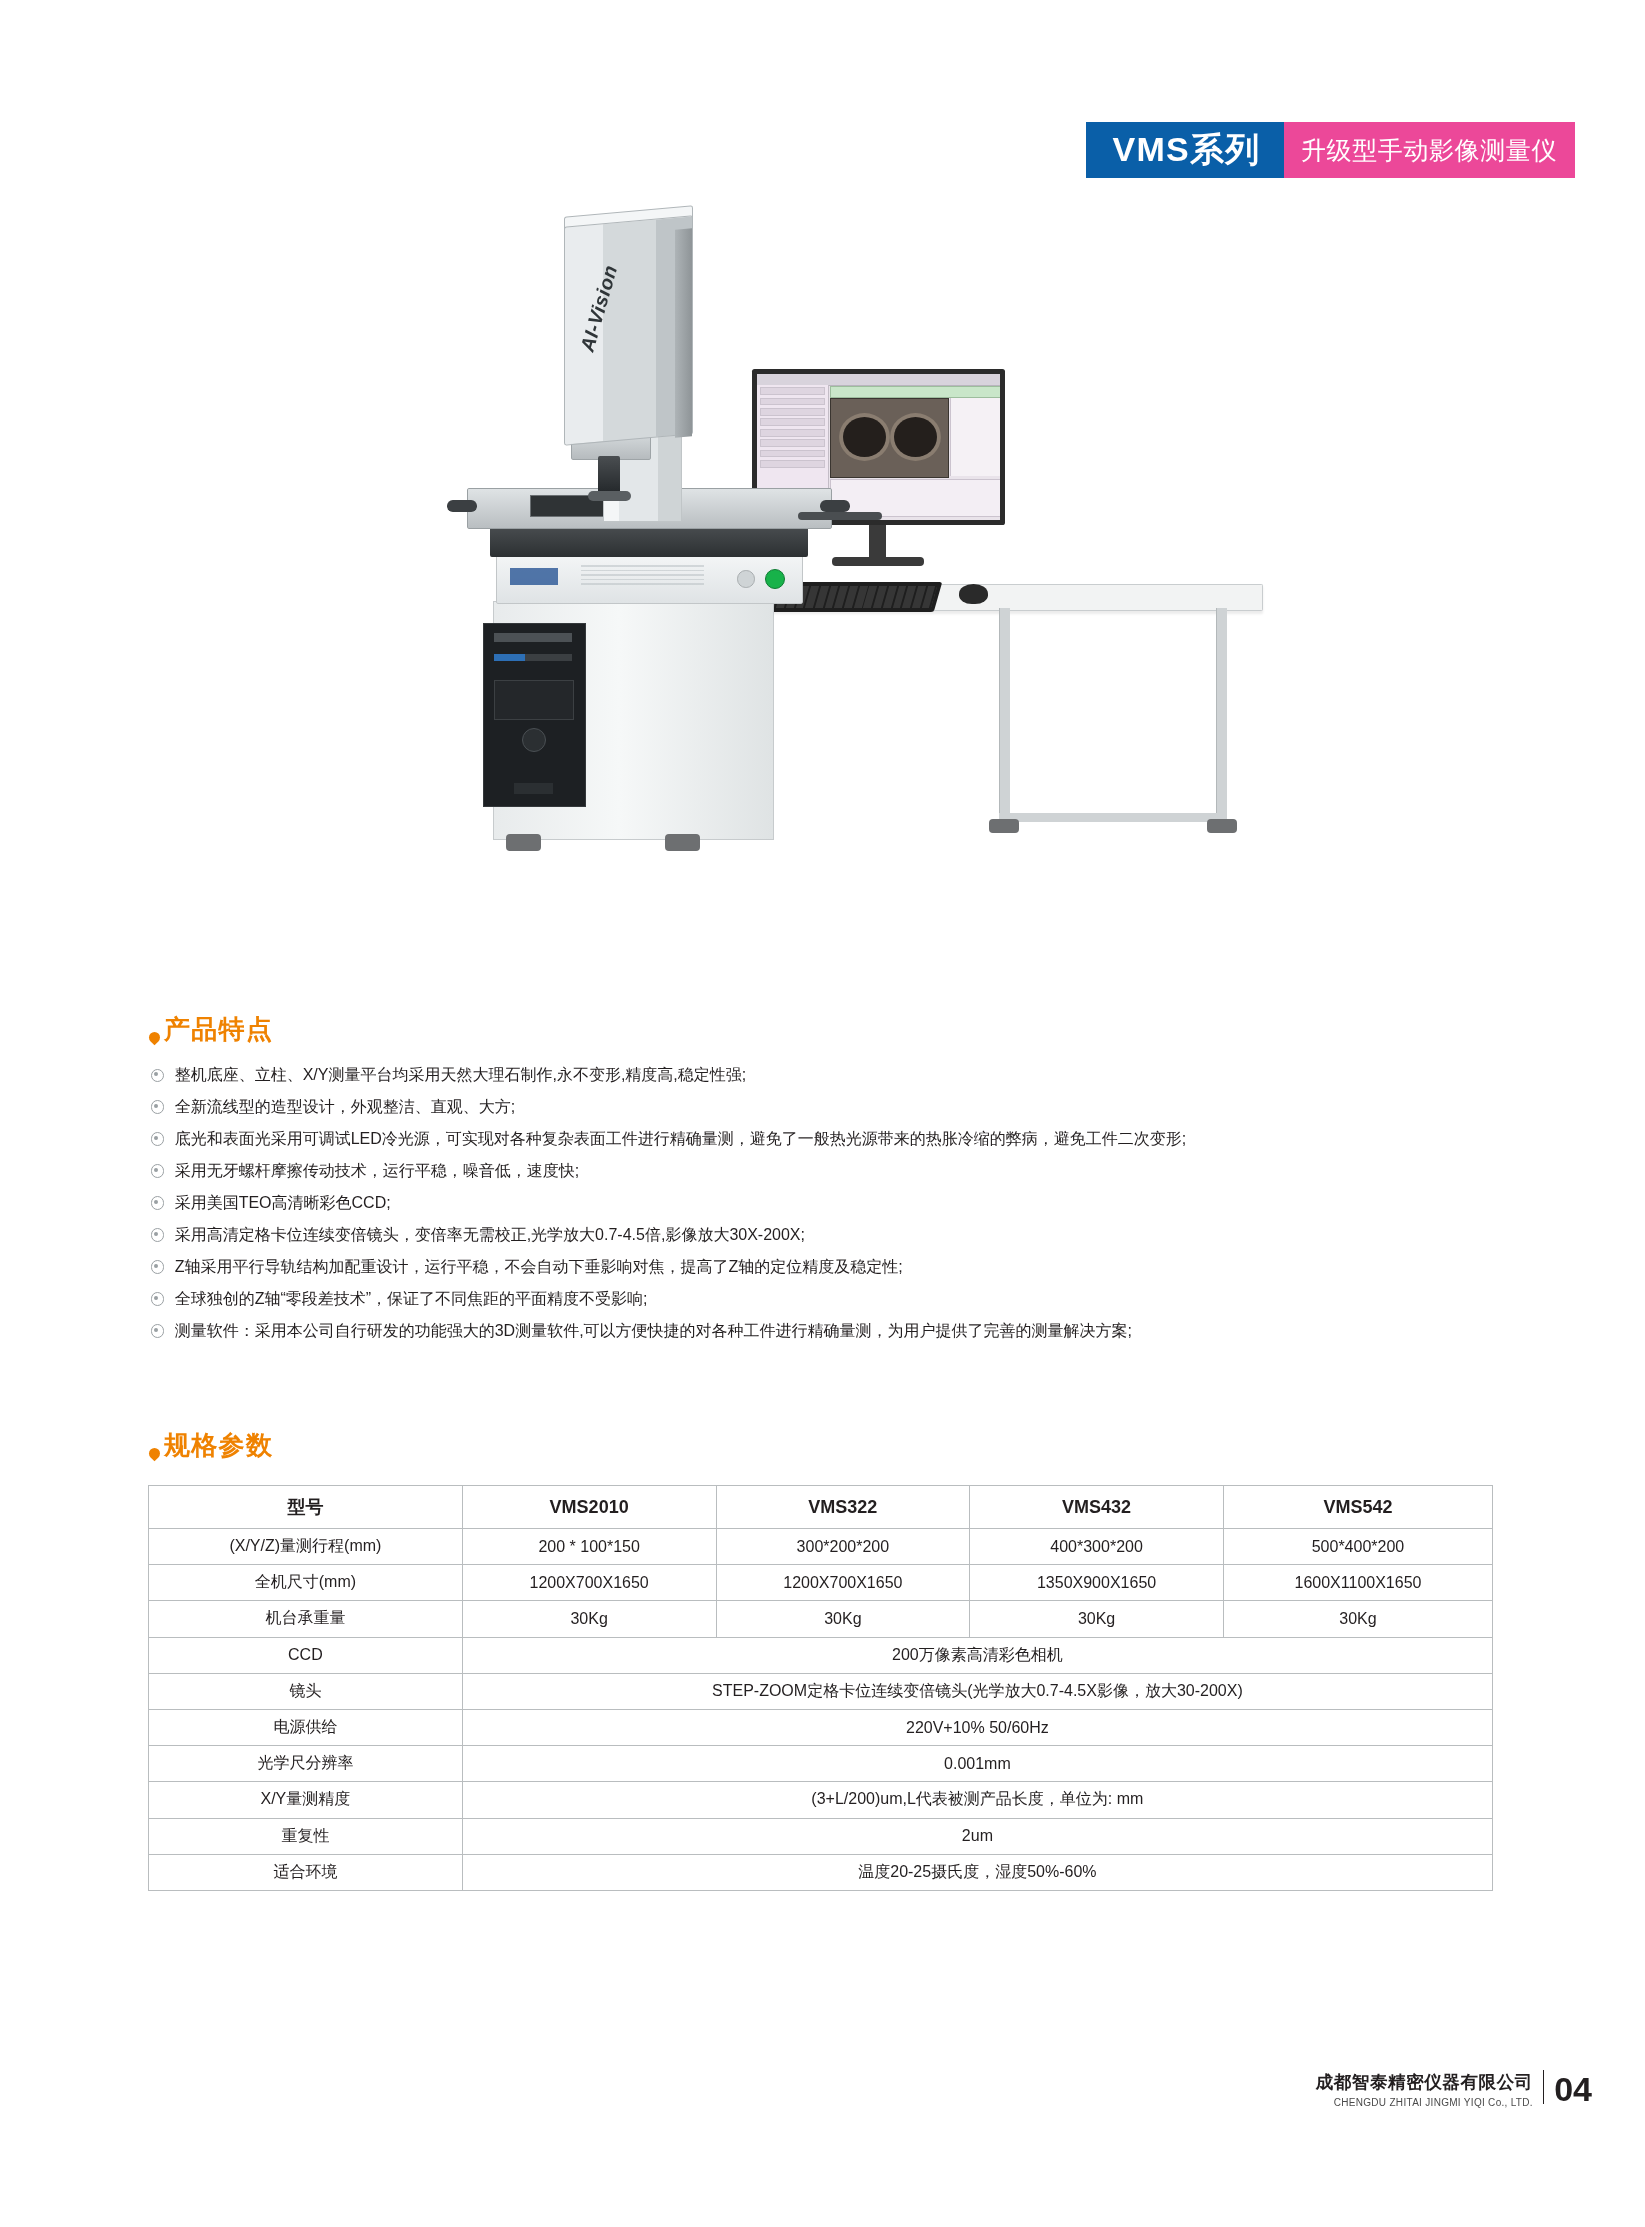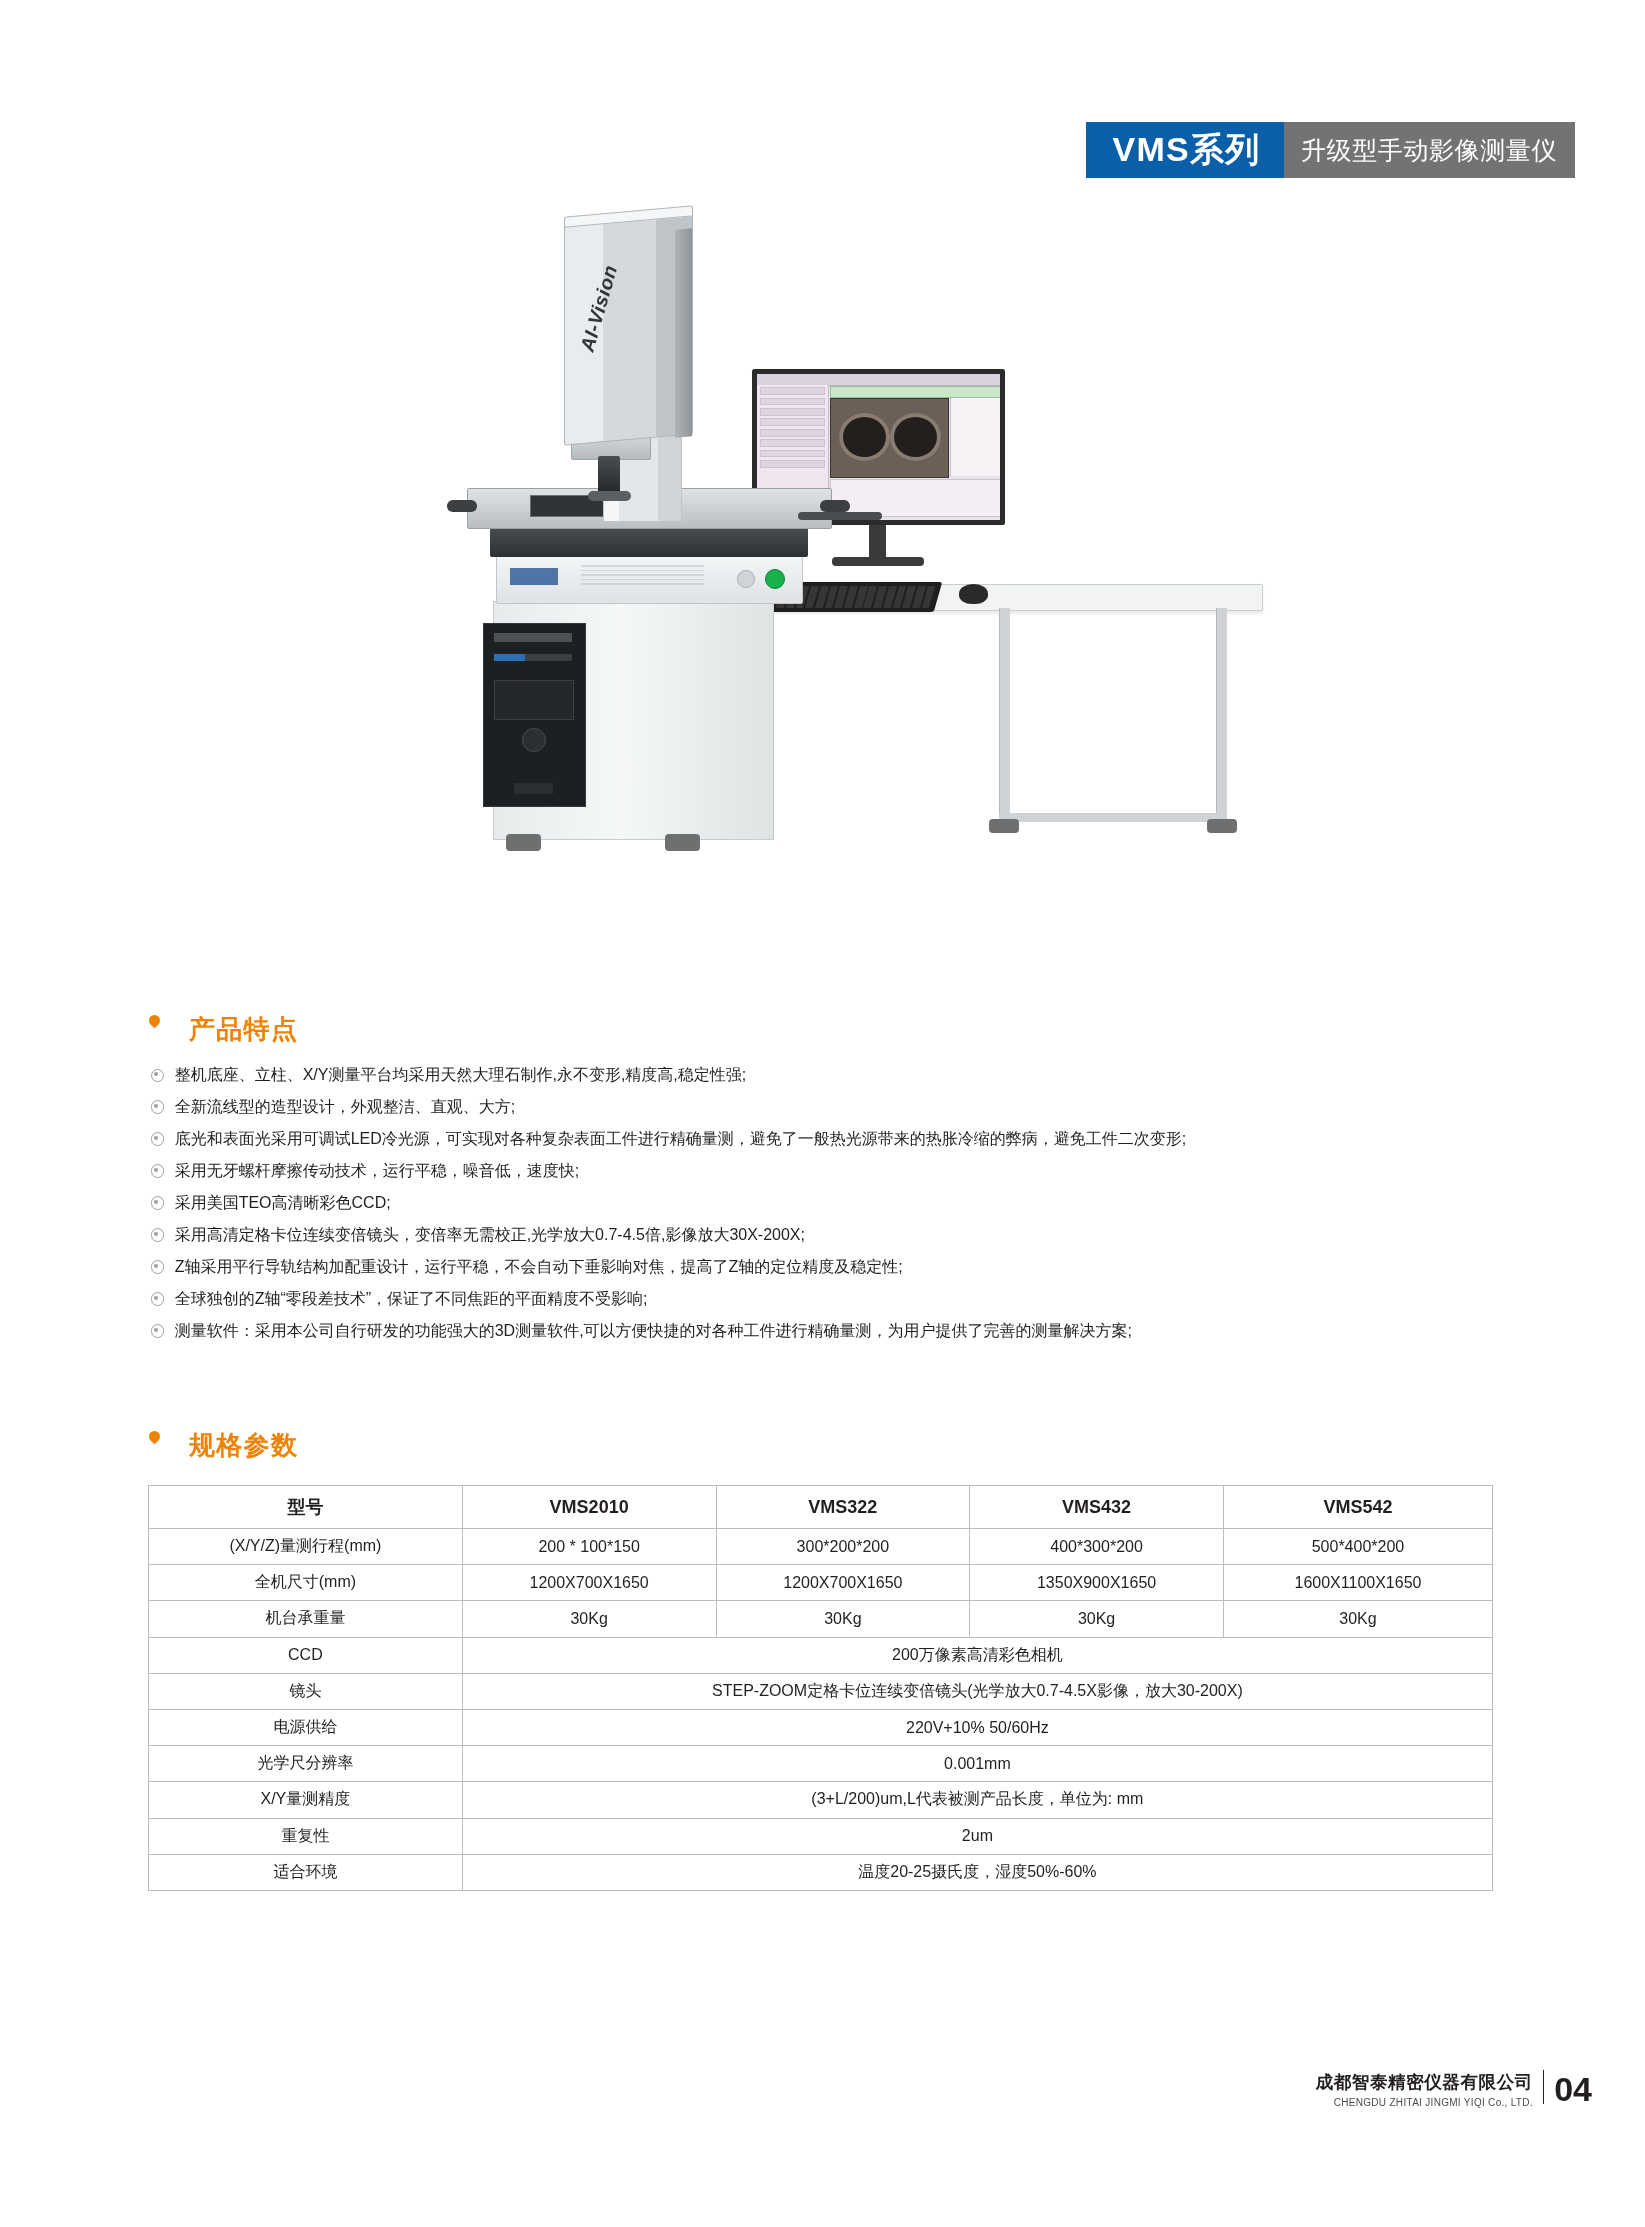--- a/index.html
+++ b/index.html
@@ -30,21 +30,21 @@
     color: #ffffff;
     font-size: 34px;
     font-weight: bold;
     letter-spacing: 1.3px;
     display: flex;
     align-items: center;
     padding: 0 23.4px 0 26px;
     font-family: "Liberation Sans", sans-serif;
   }
   .banner-gray {
-    background: #737373;
+    background: #ec4899;
     color: #ffffff;
     font-size: 25px;
     display: flex;
     align-items: center;
     padding: 0 18px 0 17px;
     letter-spacing: 0.6px;
   }
 
   
   .photo-area {
@@ -314,22 +314,22 @@
     background: linear-gradient(to right,#aeb4b7,#8e9497); transform: skewY(-5deg);
   }
 
   
   .section {
     position: absolute;
     left: 148px;
   }
   .sec-title {
     display: flex;
-    align-items: flex-start;
-    gap: 28px;
+    align-items: flex-end;
+    gap: 3px;
     color: #ef8200;
     font-size: 26px;
     font-weight: bold;
     letter-spacing: 1.3px;
   }
   .drop-icon {
     width: 13px; height: 18px; position: relative; display:inline-block;
   }
   .drop-icon:before {
     content:""; position:absolute; left:1.3px; top:2.6px; width: 11px; height: 11px;

